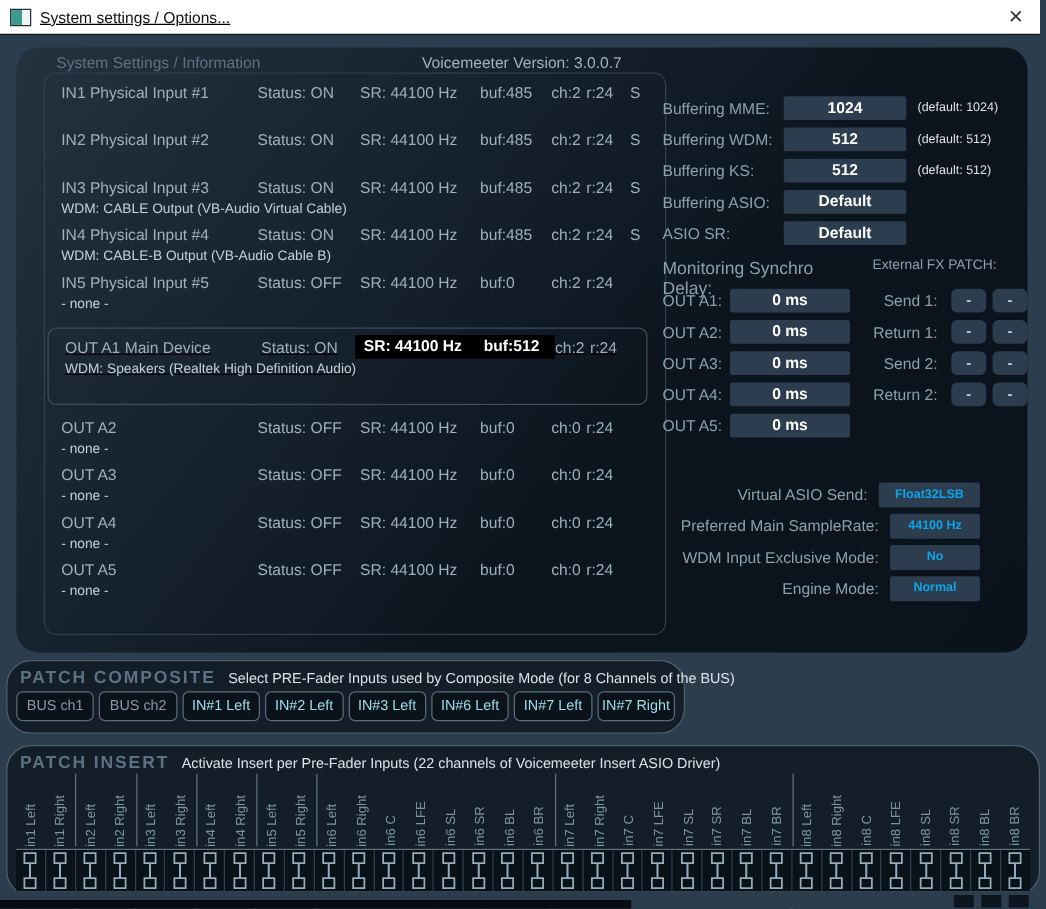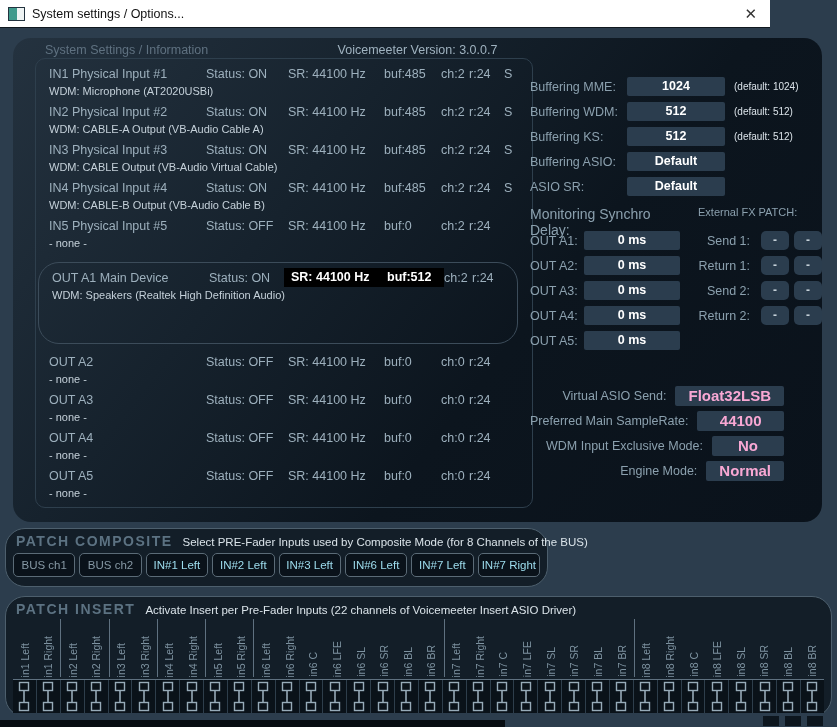--- a/index.html
+++ b/index.html
@@ -4,23 +4,23 @@
 <style>
   html,body{margin:0;padding:0;}
   body{
     width:837px;height:727px;position:relative;overflow:hidden;
     background:#2c3d4d;
     font-family:"Liberation Sans", sans-serif;
     -webkit-font-smoothing:antialiased;
   }
   
   .titlebar{
-    position:absolute;left:0;top:0;width:770px;height:28px;
+    position:absolute;left:0;top:0;width:832px;height:28px;
     background:#ffffff;border-bottom:1px solid #10181f;
-    display:flex;align-items:center;box-sizing:border-box;padding:0 8px;
+    display:flex;align-items:center;box-sizing:border-box;padding:0 8px;text-decoration:underline;
   }
   .win-icon{width:15px;height:12px;border:1px solid #23333f;
     background:linear-gradient(90deg,#3f9a8c 0 55%,#eef3f3 55% 100%);margin-right:7px;}
   .win-title{font-size:12.5px;color:#111;}
   .win-close{position:absolute;right:13px;top:4px;font-size:15px;color:#333;cursor:pointer;line-height:20px;}
   
   .main{
     position:absolute;left:13px;top:38px;width:809px;height:484px;
     background:linear-gradient(128deg,#24323f 0%,#16222d 34%,#0c151e 62%,#0a121b 100%);
     border-radius:18px;box-sizing:border-box;
@@ -37,22 +37,23 @@
   .dev-grid{
     display:grid;grid-template-columns:157px 82px 96px 57px 28px 35px 18px;
     padding-left:13px;align-items:center;height:19px;
     font-size:12.5px;color:#9db0bd;white-space:nowrap;
   }
   .dsub{padding-left:13px;font-size:11px;color:#c4d0d9;height:17px;line-height:17px;white-space:nowrap;}
   .dev-grid .hl{background:#000;color:#fff;font-weight:bold;}
   .dev-grid .sr.hl{margin-left:-7px;padding-left:7px;height:19px;line-height:19px;}
   .dev-grid .buf.hl{padding-right:10px;height:19px;line-height:19px;}
   .dev-box{
-    margin:8px 14px 8px 2px;border:1px solid #3c4c5a;border-radius:21px;
-    padding:5px 0 37px 0;
+    margin:8px 14px 8px 2px;border:1px solid #3c4c5a;border-radius:7px;
+    padding:5px 0 17px 0;
+    text-decoration:underline;
   }
   
   .right-col{position:absolute;left:517px;top:0;width:292px;}
   .buf-rows{position:absolute;left:0;top:36px;width:292px;}
   .buf-row{display:flex;align-items:center;height:25px;}
   .buf-label{width:97px;font-size:12.5px;color:#8ba0ae;}
   .val-btn{
     width:98px;height:19px;line-height:19px;text-align:center;
     background:#2b3d4e;color:#fff;font-weight:bold;font-size:12.5px;
     border-radius:2px;cursor:pointer;box-sizing:border-box;
@@ -69,21 +70,21 @@
   .fx-btn{
     width:28px;height:19px;line-height:18px;text-align:center;border-radius:5px;
     background:#2b3d4e;color:#c4cfd7;font-size:12px;font-weight:bold;
     margin-left:5px;cursor:pointer;
   }
   .opt-rows{position:absolute;right:38px;top:345px;}
   .opt-row{display:flex;align-items:center;justify-content:flex-end;height:25px;}
   .opt-label{font-size:12.5px;color:#8ba0ae;margin-right:9px;white-space:nowrap;}
   .opt-btn{
     min-width:46px;height:20px;line-height:20px;text-align:center;padding:0 13px;
-    background:#2b3d4e;color:#f9a8d4;font-weight:bold;font-size:15px;border-radius:2px;cursor:pointer;
+    background:#2b3d4e;color:#0ea5e9;font-weight:bold;font-size:10px;border-radius:2px;cursor:pointer;
   }
   
   .panel{
     position:absolute;background:#131e28;border:1px solid #4d5f6d;border-radius:20px;
     box-sizing:border-box;
   }
   .pc-panel{left:5px;top:528px;width:543px;height:59px;}
   .panel-head{display:flex;align-items:baseline;padding:4px 6px 0 10px;white-space:nowrap;}
   .panel-title{font-size:14px;font-weight:bold;letter-spacing:1.5px;color:#5c7282;}
   .panel-sub{font-size:11.5px;color:#dae3e9;margin-left:10px;}
@@ -139,33 +140,31 @@
         <div class="dev-row">
           <div class="dev-grid">
             <span class="dname">IN1 Physical Input #1</span>
             <span class="dcol">Status: ON</span>
             <span class="dcol sr">SR: 44100 Hz</span>
             <span class="dcol buf">buf:485</span>
             <span class="dcol">ch:2</span>
             <span class="dcol">r:24</span>
             <span class="dcol">S</span>
           </div>
-          <div class="dsub">WDM: Microphone (AT2020USBi)</div>
         </div>
         <div class="dev-row">
           <div class="dev-grid">
             <span class="dname">IN2 Physical Input #2</span>
             <span class="dcol">Status: ON</span>
             <span class="dcol sr">SR: 44100 Hz</span>
             <span class="dcol buf">buf:485</span>
             <span class="dcol">ch:2</span>
             <span class="dcol">r:24</span>
             <span class="dcol">S</span>
           </div>
-          <div class="dsub">WDM: CABLE-A Output (VB-Audio Cable A)</div>
         </div>
         <div class="dev-row">
           <div class="dev-grid">
             <span class="dname">IN3 Physical Input #3</span>
             <span class="dcol">Status: ON</span>
             <span class="dcol sr">SR: 44100 Hz</span>
             <span class="dcol buf">buf:485</span>
             <span class="dcol">ch:2</span>
             <span class="dcol">r:24</span>
             <span class="dcol">S</span>

